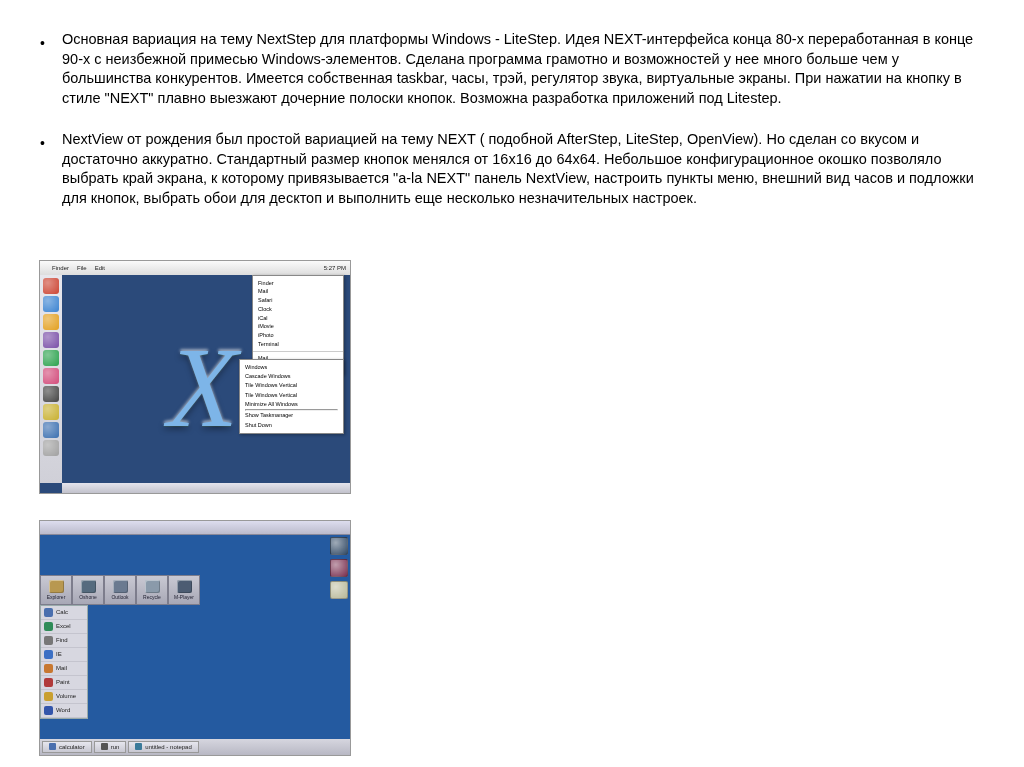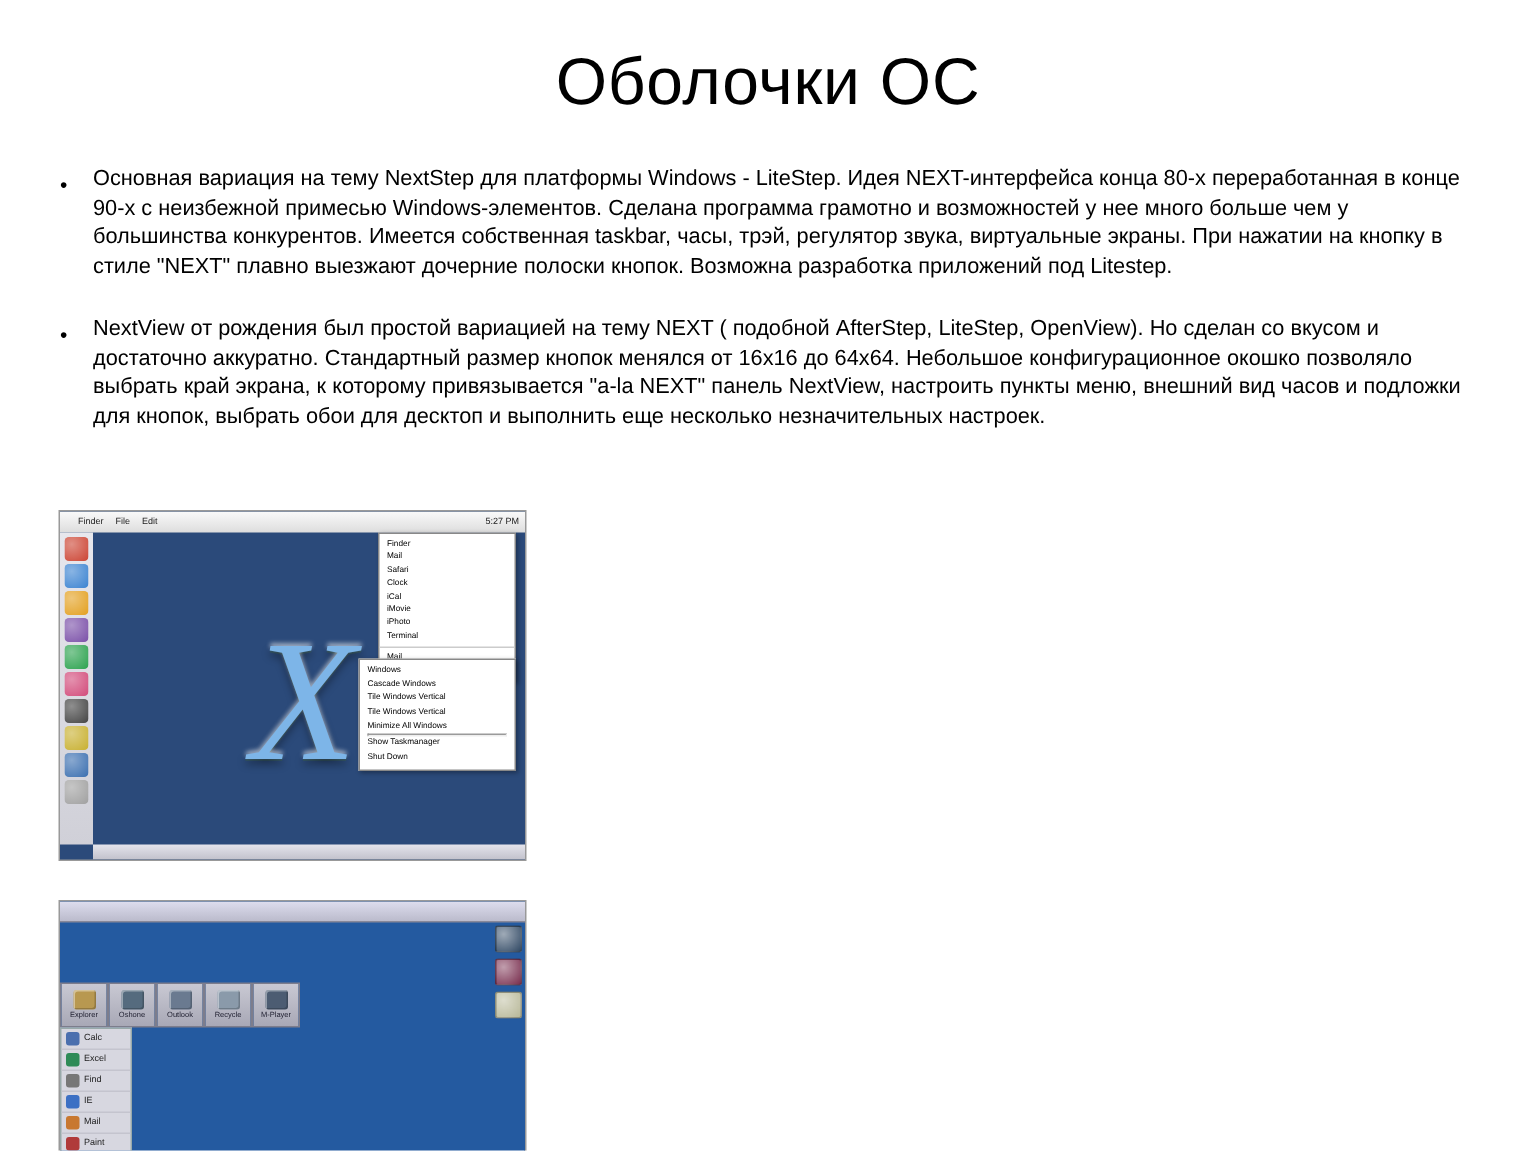--- a/index.html
+++ b/index.html
@@ -231,21 +231,20 @@
     align-items: center;
     margin-left: 2px;
     gap: 3px;
   }
   .tbtn .ti { width: 7px; height: 7px; background: var(--c,#4a6); border-radius: 1px; }
 </style>
 </head>
 <body>
 
 <div class="slide">
-  <h1 class="title">Оболочки ОС</h1>
 
   <div class="content">
     <div class="left">
       <div class="bullet">
         <div class="dot"></div>
         <div class="text">Основная вариация на тему NextStep для платформы Windows - LiteStep. Идея NEXT-интерфейса конца 80-х переработанная в конце 90-х с неизбежной примесью Windows-элементов. Сделана программа грамотно и возможностей у нее много больше чем у большинства конкурентов. Имеется собственная taskbar, часы, трэй, регулятор звука, виртуальные экраны. При нажатии на кнопку в стиле "NEXT"  плавно выезжают дочерние полоски кнопок. Возможна разработка приложений под Litestep.</div>
       </div>
       <div class="bullet">
         <div class="dot"></div>
         <div class="text">NextView от рождения был простой вариацией на тему NEXT ( подобной AfterStep, LiteStep, OpenView). Но сделан со вкусом и достаточно аккуратно. Стандартный размер кнопок менялся от 16х16 до 64х64. Небольшое конфигурационное окошко позволяло выбрать край экрана, к которому привязывается "a-la NEXT" панель NextView, настроить пункты меню, внешний вид часов и подложки для кнопок, выбрать обои для десктоп и выполнить еще несколько незначительных настроек.</div>

